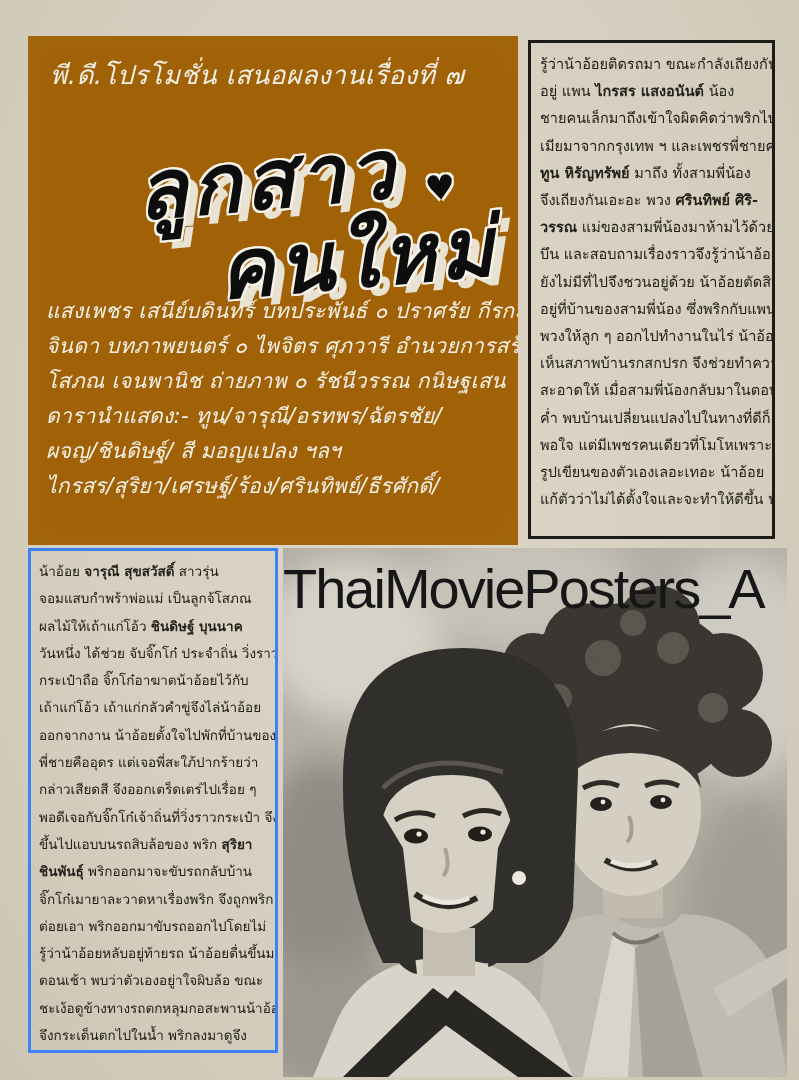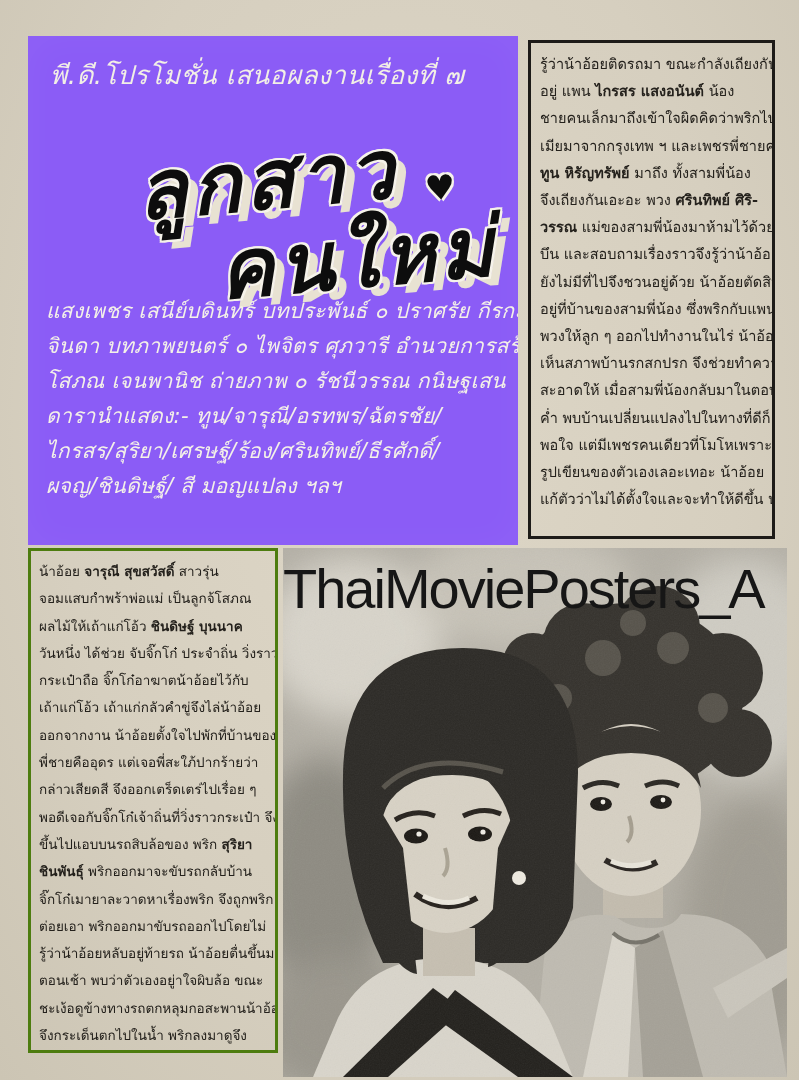--- a/index.html
+++ b/index.html
@@ -10,21 +10,21 @@
     background:#d9d2c2;
     background-image: radial-gradient(ellipse at 50% 40%, #ded7c7 0%, #d6cfbf 60%, #ccc5b4 100%);
     font-family:"DejaVu Sans", "Liberation Sans", sans-serif;
     overflow:hidden;
     color:#1a1a1a;
   }
 
   
   .poster-panel {
     position:absolute; left:28px; top:36px; width:490px; height:509px;
-    background:#8b5cf6;
+    background:#a16207;
     box-shadow: inset 0 0 40px rgba(255,255,255,0.04);
     overflow:hidden;
   }
   .presenter-line {
     position:absolute; left:22px; top:18px; width:450px;
     color:#f2efe6; font-size:26px; letter-spacing:0.5px;
     font-style:italic;
   }
   .title-logo {
     position:absolute; left:0; top:60px; width:490px; height:210px;
@@ -54,21 +54,21 @@
   .right-column {
     position:absolute; left:528px; top:40px; width:247px; height:499px;
     border:3px solid #1d1b18; background:transparent;
     padding:8px 9px 0 9px; overflow:hidden;
   }
   .right-column .tline { font-size:14.5px; line-height:27.2px; white-space:nowrap; color:#24211c; }
 
   
   .left-column {
     position:absolute; left:28px; top:548px; width:250px; height:505px;
-    border:3px solid #4d7c0f; padding:7px 8px 0 8px; overflow:hidden;
+    border:3px solid #3b82f6; padding:7px 8px 0 8px; overflow:hidden;
   }
   .left-column .tline { font-size:13.5px; line-height:27.3px; white-space:nowrap; color:#24211c; }
 
   .tline b { font-weight:bold; }
 
   
   .photo {
     position:absolute; left:283px; top:548px; width:504px; height:529px;
     overflow:hidden; background:#b8b4aa;
   }
@@ -91,22 +91,22 @@
     <span class="title-line title-line-1">ลูกสาว</span>
     <span class="title-line title-line-2">คนใหม่</span>
     <span class="title-heart">♥</span>
   </div>
 
   <div class="credits" id="credits">
       <div class="tline">แสงเพชร เสนีย์บดินทร์ บทประพันธ์ ๐ ปราศรัย กีรกะ-</div>
       <div class="tline">จินดา บทภาพยนตร์ ๐ ไพจิตร ศุภวารี อำนวยการสร้าง ๐</div>
       <div class="tline">โสภณ เจนพานิช ถ่ายภาพ ๐ รัชนีวรรณ กนิษฐเสน</div>
       <div class="tline">ดารานำแสดง:- ทูน/จารุณี/อรทพร/ฉัตรชัย/</div>
+      <div class="tline">ผจญ/ชินดิษฐ์/ สี มอญแปลง ฯลฯ</div>
       <div class="tline">ไกรสร/สุริยา/เศรษฐ์/ร้อง/ศรินทิพย์/ธีรศักดิ์/</div>
-      <div class="tline">ผจญ/ชินดิษฐ์/ สี มอญแปลง ฯลฯ</div>
     </div>
 </div>
 
 <div class="right-column" id="right-column">
     <div class="tline">รู้ว่าน้าอ้อยติดรถมา   ขณะกำลังเถียงกัน</div>
     <div class="tline">อยู่ แพน  <b>ไกรสร แสงอนันต์</b>  น้อง</div>
     <div class="tline">ชายคนเล็กมาถึงเข้าใจผิดคิดว่าพริกไปได้</div>
     <div class="tline">เมียมาจากกรุงเทพ ฯ และเพชรพี่ชายคนโต</div>
     <div class="tline"><b>ทูน หิรัญทรัพย์</b> มาถึง  ทั้งสามพี่น้อง</div>
     <div class="tline">จึงเถียงกันเอะอะ พวง <b>ศรินทิพย์ ศิริ-</b></div>

